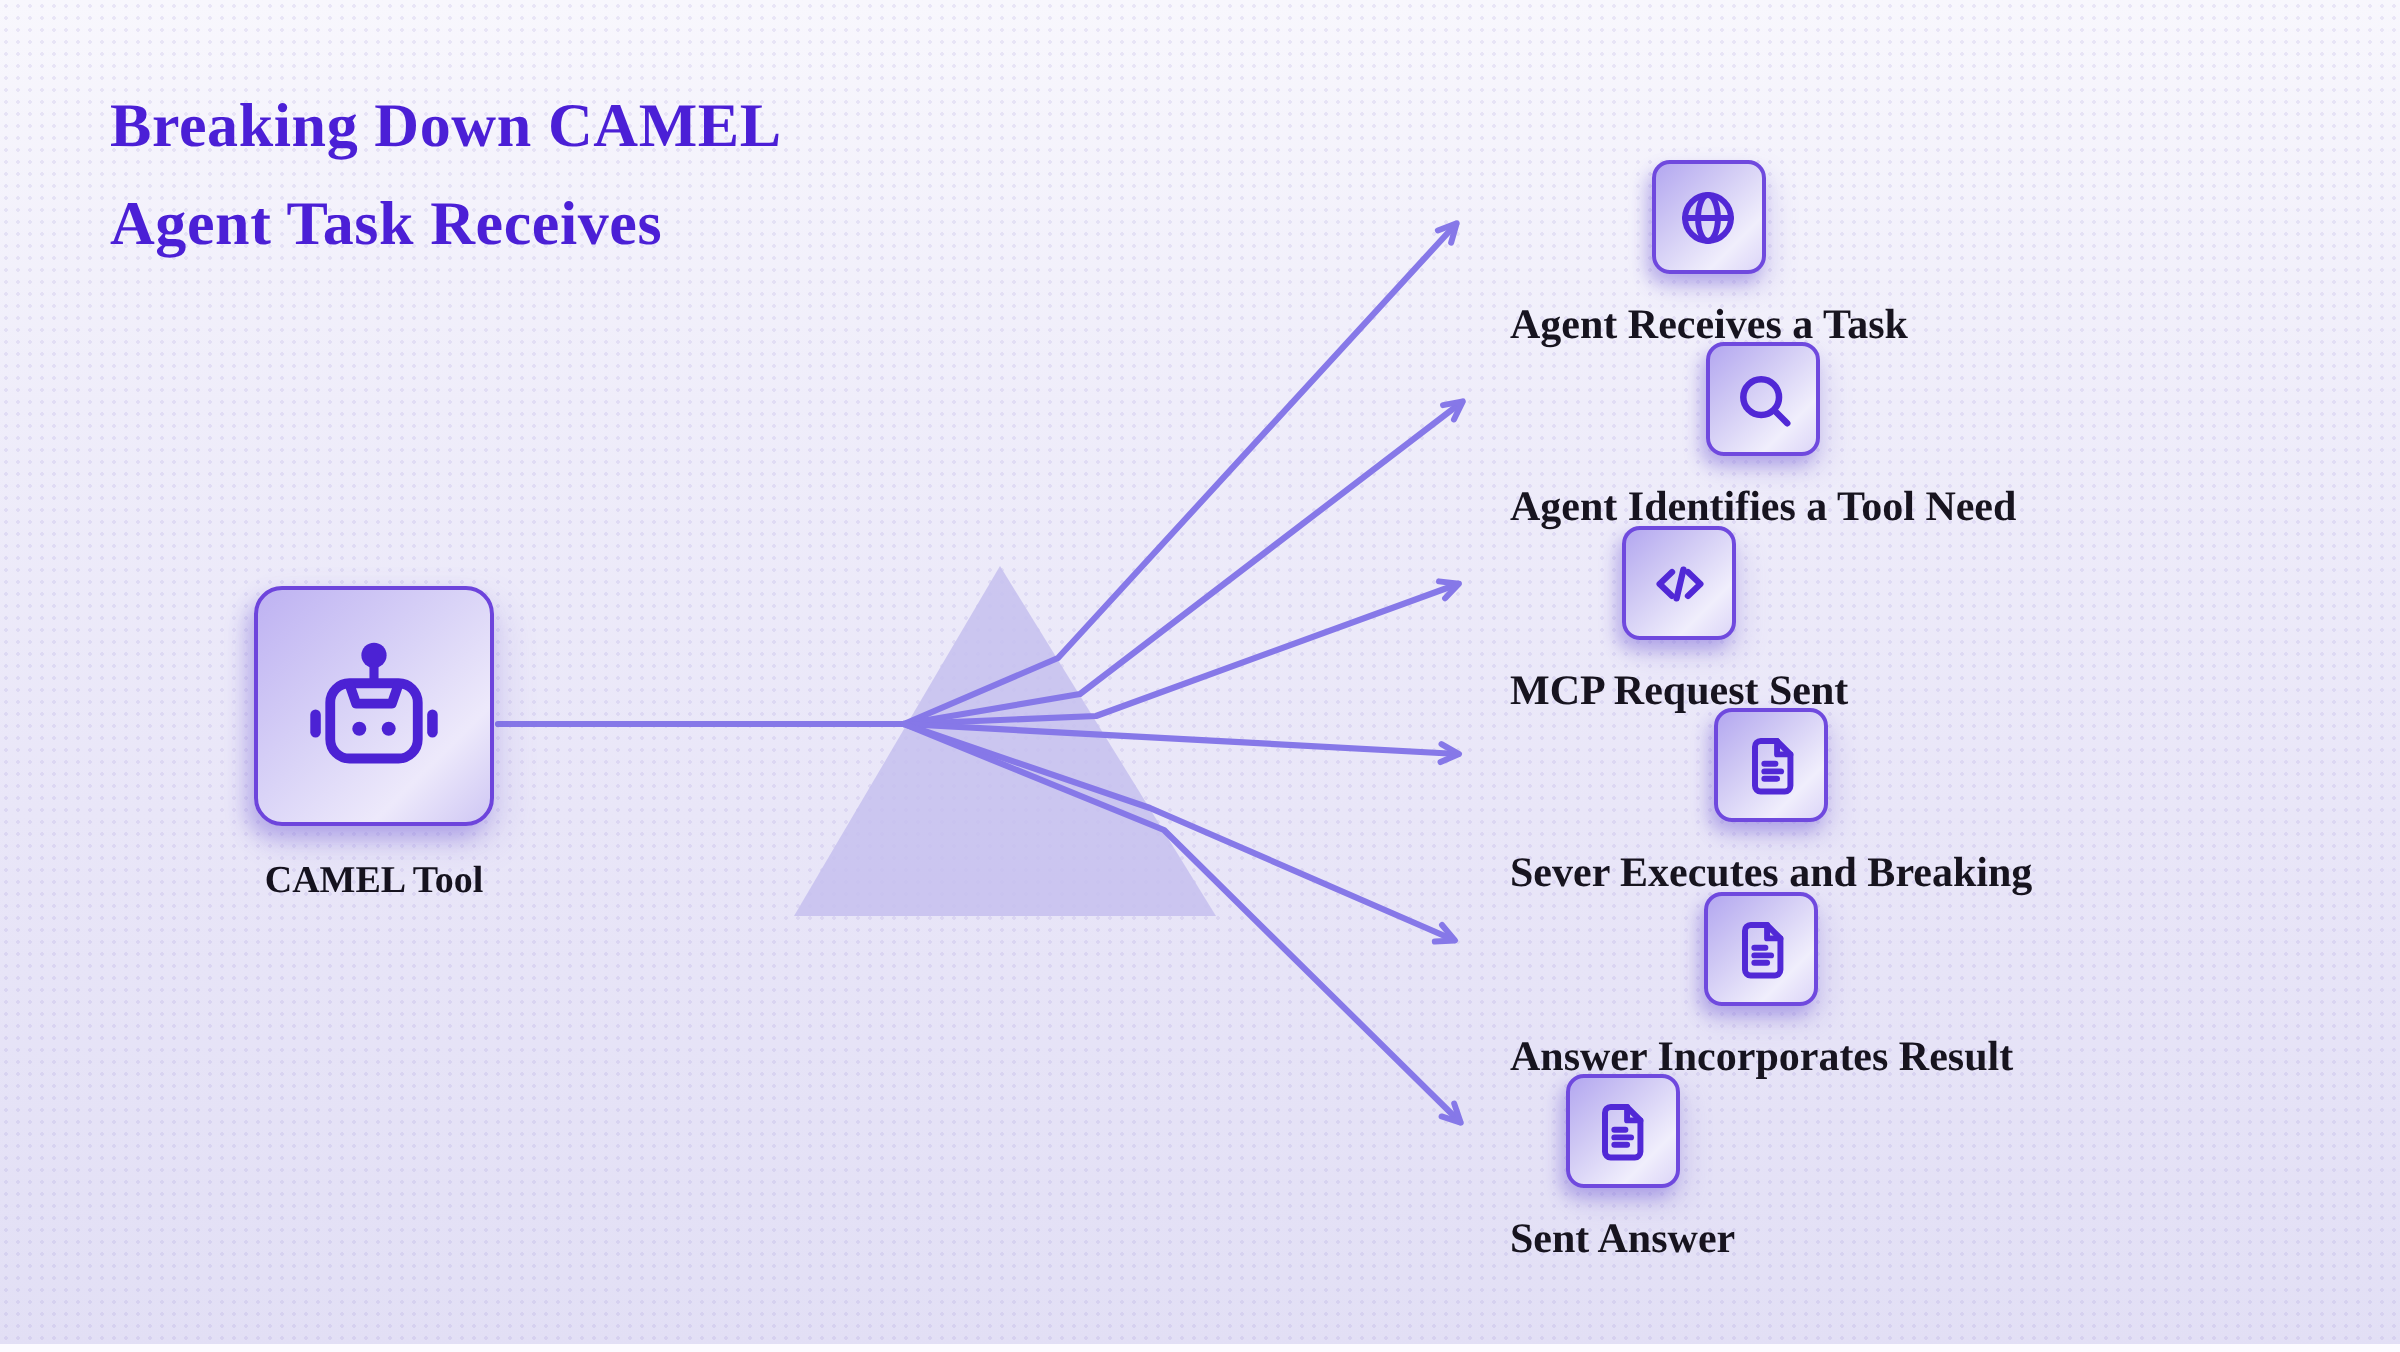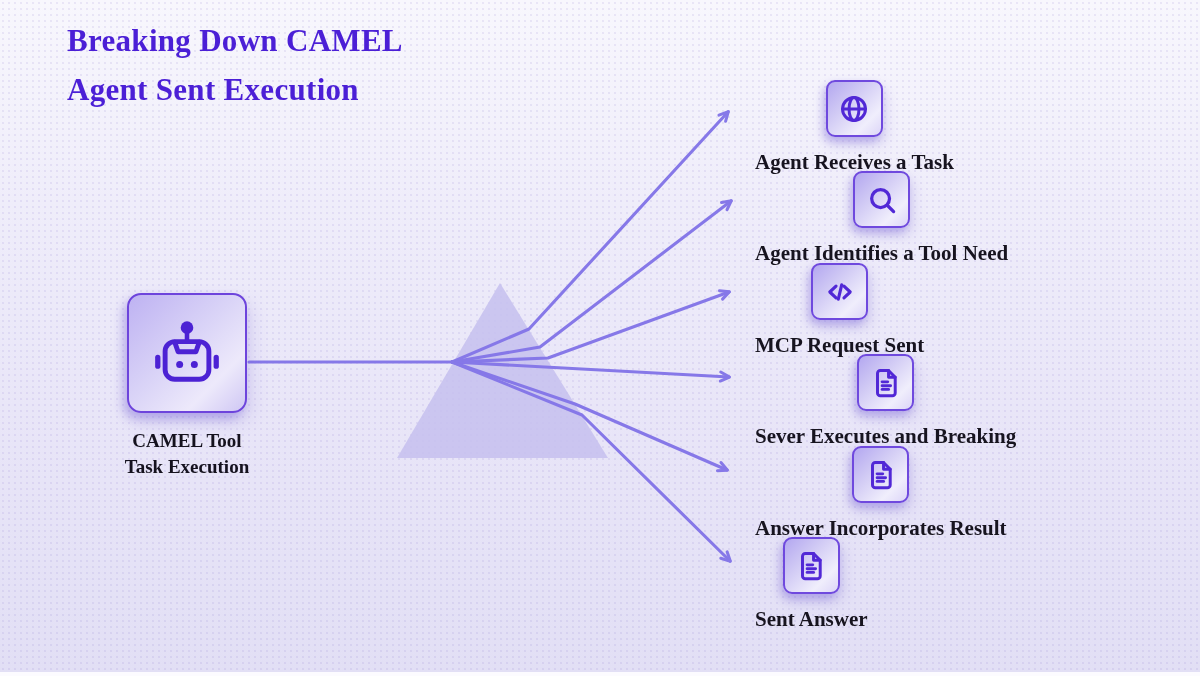--- a/index.html
+++ b/index.html
@@ -12,24 +12,23 @@
   }
   .canvas::before{
     content:"";
     position:absolute;inset:0;
     background-image:radial-gradient(rgba(124,104,200,0.12) 1px, transparent 1px);
     background-size:6px 6px;
     pointer-events:none;
   }
   .bottom-strip{position:absolute;left:0;bottom:0;width:100%;height:4px;background:#fcfbff;}
   .title{
-    position:absolute;left:55px;top:16px;
+    position:absolute;left:55px;top:38px;
     color:#4b1fd6;font-weight:700;font-size:31px;line-height:49px;
     letter-spacing:0.3px;
-    margin-left:12px;
   }
   .diagram-svg{position:absolute;left:0;top:0;z-index:1;}
   .agent-tile{
     position:absolute;left:127px;top:293px;width:120px;height:120px;z-index:2;
     border-radius:14px;border:2.5px solid #6d44dc;box-sizing:border-box;
     background:linear-gradient(135deg,#beb2f2 0%,#d9d3f7 45%,#ede9fb 75%,#cfc7f4 100%);
     box-shadow:-4px 6px 10px rgba(122,100,215,0.38), 4px 8px 18px rgba(122,100,215,0.2);
     display:flex;align-items:center;justify-content:center;
   }
   .agent-label{
@@ -52,21 +51,21 @@
   }
   .s1{top:80px}.s2{top:171px}.s3{top:263px}.s4{top:354px}.s5{top:446px}.s6{top:537px}
 </style>
 </head>
 <body>
 
 <div class="canvas">
 
   <div class="title">
     <div>Breaking Down CAMEL</div>
-    <div>Agent Sent Execution</div>
+    <div>Agent Task Receives</div>
   </div>
 
   <svg class="diagram-svg" width="1200" height="676" viewBox="0 0 1200 676">
     <defs>
       <marker id="arrowhead" markerUnits="userSpaceOnUse" markerWidth="18" markerHeight="18" refX="11.5" refY="8" orient="auto">
         <path d="M3,3.5 L12,8 L3,12.5" fill="none" stroke="#8678e8" stroke-width="3" stroke-linecap="round" stroke-linejoin="round"></path>
       </marker>
     </defs>
     <polygon points="500,283 397,458 608,458" fill="#c6c0ef" fill-opacity="0.85"></polygon>
     <g fill="none" stroke="#8678e8" stroke-width="3.1" stroke-linecap="round" stroke-linejoin="round">
@@ -89,21 +88,20 @@
         <path d="M17,17.8 L18.9,23.3 L29.1,23.3 L31,17.8" stroke-width="2.8"></path>
         <circle cx="19.8" cy="30.5" r="2" fill="#4c22d4" stroke="none"></circle>
         <circle cx="28.2" cy="30.5" r="2" fill="#4c22d4" stroke="none"></circle>
         <line x1="7.3" y1="26.5" x2="7.3" y2="31.5" stroke-width="3"></line>
         <line x1="40.7" y1="26.5" x2="40.7" y2="31.5" stroke-width="3"></line>
       </g>
     </svg>
   </div>
   <div class="agent-label">
     <div>CAMEL Tool</div>
-    <div>Task Execution</div>
   </div>
 
   <div class="step s1">
     <div class="tile">
       <svg width="34" height="34" viewBox="0 0 24 24">
         <g stroke="#5128d6" fill="none" stroke-width="2.1" stroke-linecap="round">
           <circle cx="12" cy="12" r="8.1"></circle>
           <ellipse cx="12" cy="12" rx="3.5" ry="8.1"></ellipse>
           <line x1="3.9" y1="12" x2="20.1" y2="12"></line>
         </g>

